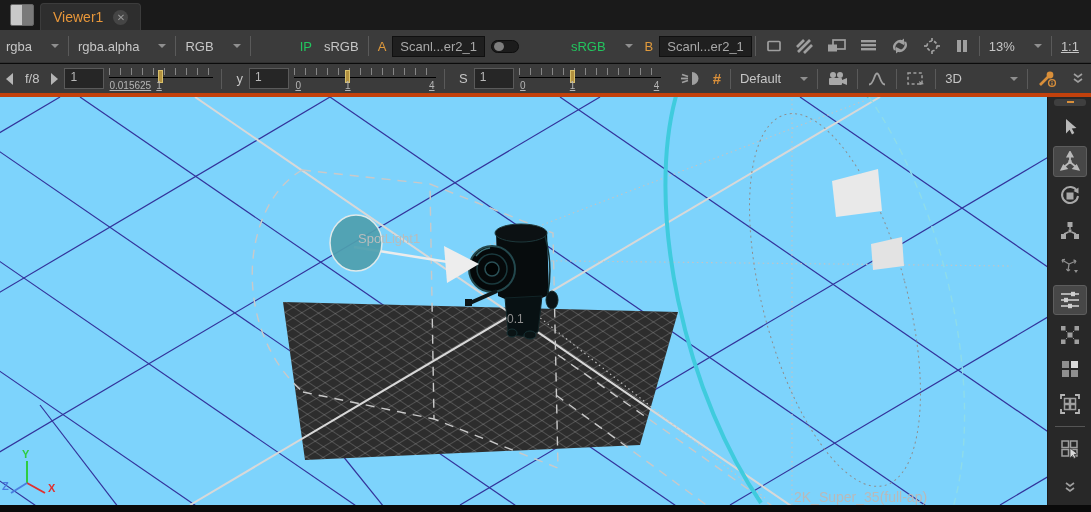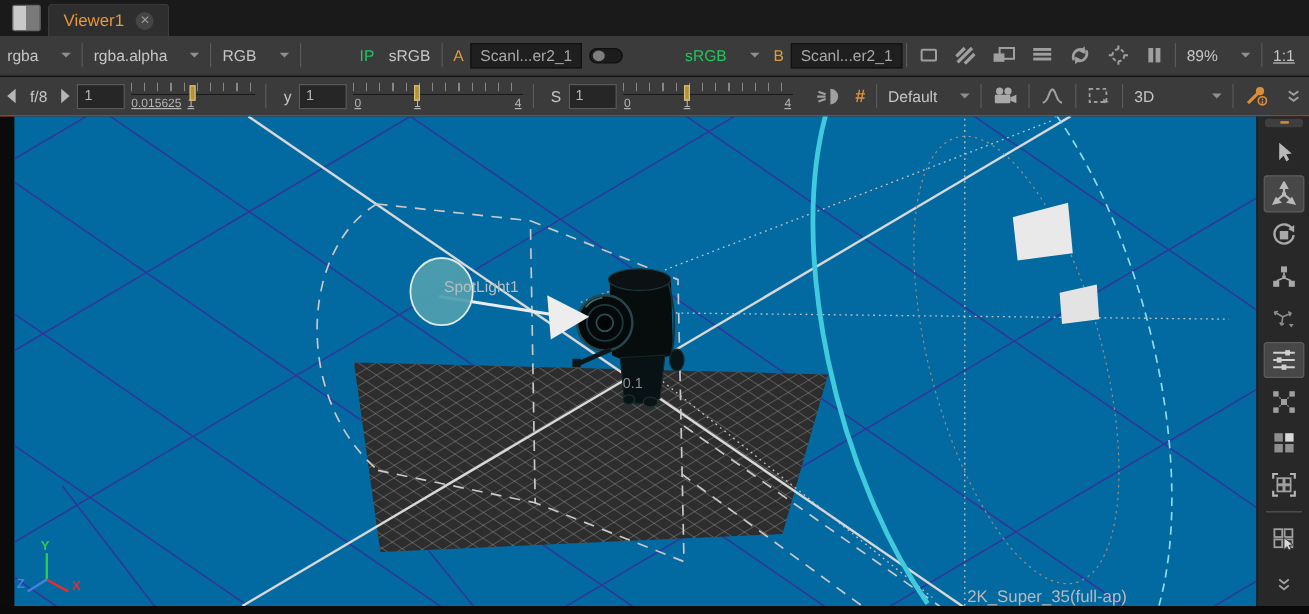--- a/index.html
+++ b/index.html
@@ -16,21 +16,21 @@
   .tab { height:27px; background:#2e2e2e; border:1px solid #3c3c3c; border-bottom:none;
          border-radius:4px 4px 0 0; display:flex; align-items:center; gap:10px; padding:0 12px; }
   .tab .tlabel { color:#e8973a; font-size:14px; }
   .tab .tclose { width:15px; height:15px; border-radius:50%; background:#454545; color:#9a9a9a;
                  font-size:10px; line-height:15px; text-align:center; }
 
   
   .toolbar { position:absolute; left:0; width:1091px; background:#3b3b3b; display:flex;
              align-items:center; color:#c6c6c6; font-size:13px; }
   .tb1 { top:30px; height:33px; border-bottom:1px solid #313131; }
-  .tb2 { top:64px; height:33px; border-bottom:1px solid #c2410c; }
+  .tb2 { top:64px; height:33px; border-bottom:4px solid #c2410c; }
   .tbitem { display:flex; align-items:center; gap:17px; padding:0 6px; white-space:nowrap; }
   .caret { width:0; height:0; border-left:4px solid transparent; border-right:4px solid transparent;
            border-top:4px solid #8f8f8f; margin-left:2px; }
   .sep { width:1px; height:20px; background:#5a5a5a; margin:0 3px; flex:none; }
   .dim { color:#22c55e;margin-left:40px; }
   .orange { color:#e09a3c; }
   .fieldbox { background:#1f1f1f; border:1px solid #101010; color:#a8a8a8; padding:2px 7px;
               font-size:13px; }
   .numfield { width:52px; height:21px; background:#262626; border:1px solid #5a5a5a;
               color:#b9b9b9; font-size:12px; padding:1px 5px; }
@@ -46,21 +46,21 @@
   .slider .ticks { position:absolute; top:3px; left:0; right:0; height:7px;
       background:repeating-linear-gradient(90deg,#868686 0 1px,transparent 1px 11px); }
   .slider .track { position:absolute; top:12px; left:0; right:0; height:1px; background:#9a9a9a;
       border-bottom:1px solid #000; }
   .slider .handle { position:absolute; top:5px; width:5px; height:13px; background:#b2913f;
       border:1px solid #d9c06a; }
   .slider .sl { position:absolute; top:15px; font-size:10px; color:#b5b5b5;text-decoration:underline; }
   .hashicon { color:#d98f3a; font-size:15px; font-weight:bold; }
 
   
-  .viewport { position:absolute; top:97px; left:12px; width:1047px; height:408px; background:#0369a1; }
+  .viewport { position:absolute; top:97px; left:0; width:1047px; height:408px; background:#7dd3fc; }
   .bottomstrip { position:absolute; top:505px; left:0; width:1091px; height:7px; background:#0a0a0a; }
   svg text { font-family:"Liberation Sans", sans-serif; }
 
   
   .sidebar { position:absolute; top:97px; right:0; width:44px; height:408px; background:#282828;
              border-left:1px solid #1b1b1b; display:flex; flex-direction:column; align-items:center; }
   .handlebar { width:32px; height:7px; background:#3f3f3f; border-radius:3px; margin:2px 0 4px 0;
                position:relative; }
   .handlebar i { position:absolute; left:13px; top:2px; width:7px; height:2px; background:#d98f3a; }
   .sbtn { width:34px; height:32px; display:flex; align-items:center; justify-content:center;
@@ -177,21 +177,21 @@
         </svg>
     </div>
     <div class="tbitem">
       <svg width="16" height="16" viewBox="0 0 16 16">
           <rect x="3" y="2" width="4" height="12" fill="#9f9f9f"></rect>
           <rect x="9" y="2" width="4" height="12" fill="#9f9f9f"></rect>
         </svg>
     </div>
     <div class="sep"></div>
     <div class="tbitem">
-      <span>89%</span>
+      <span>13%</span>
         <span class="caret"></span>
     </div>
     <div class="sep"></div>
     <div class="tbitem" style="width:58px;justify-content:space-between;text-decoration:underline;">
       <span>1:1</span>
         <span class="caret"></span>
     </div>
     <div class="sep"></div>
     <div class="tbitem">
       <svg width="14" height="13" viewBox="0 0 14 13">

